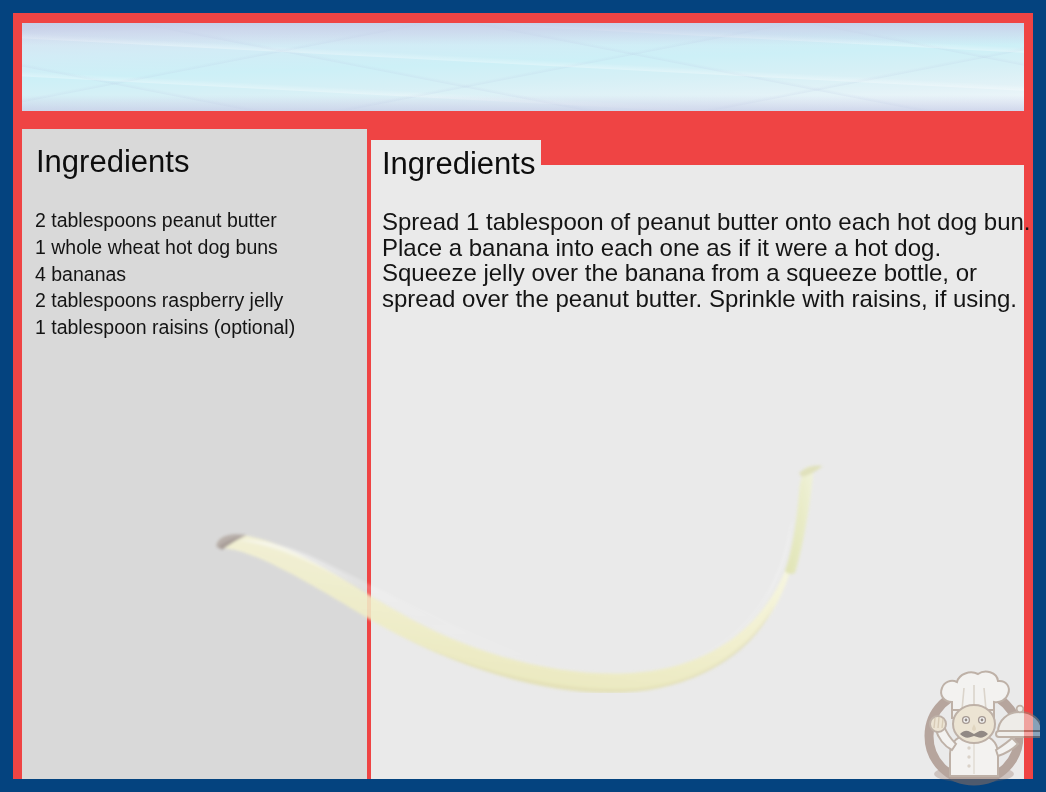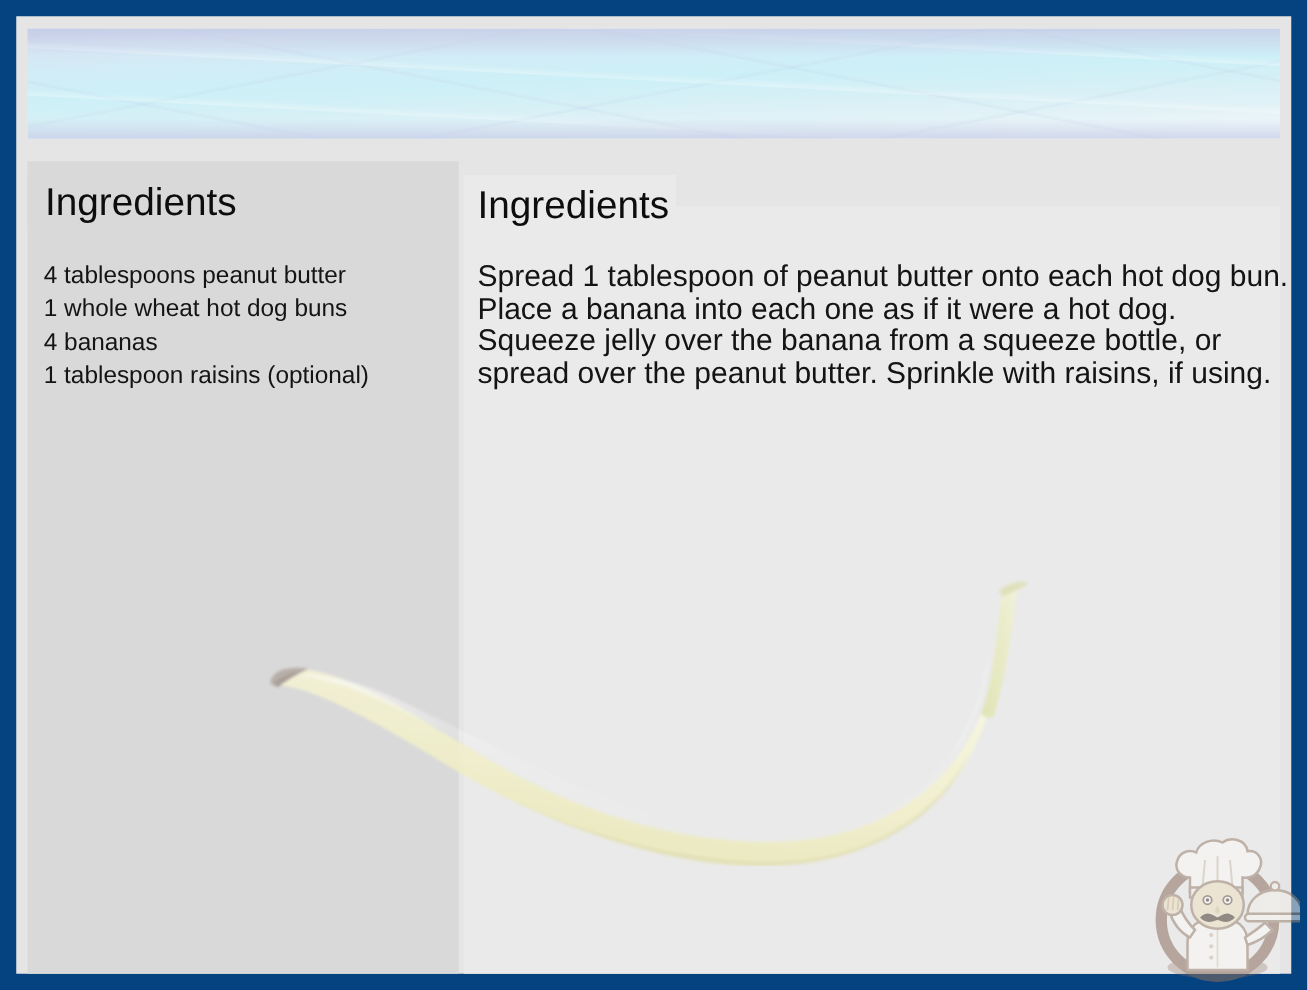--- a/index.html
+++ b/index.html
@@ -19,21 +19,21 @@
     background: #04437f;
   }
 
   
   #sheet {
     position: absolute;
     left: 13px;
     top: 13px;
     width: 1020px;
     height: 766px;
-    background: #e5e5e5;
+    background: #ef4444;
   }
 
   
   #banner {
     position: absolute;
     left: 9px;
     top: 10px;
     width: 1002px;
     height: 88px;
     overflow: hidden;
@@ -223,23 +223,24 @@
     <div class="panel" id="directions-panel"></div>
 
     <div id="ingredients-tab"></div>
     <div id="directions-tab"></div>
 
     <div class="section-heading" id="ingredients-heading">Ingredients</div>
 
     <div class="section-heading" id="directions-heading">Ingredients</div>
 
     <ul id="ingredients-list">
-      <li>4 tablespoons peanut butter</li>
+      <li>2 tablespoons peanut butter</li>
       <li>1 whole wheat hot dog buns</li>
       <li>4 bananas</li>
+      <li>2 tablespoons raspberry jelly</li>
       <li>1 tablespoon raisins (optional)</li>
     </ul>
 
     <div id="directions-text">Spread 1 tablespoon of peanut butter onto each hot dog bun. Place a banana into each one as if it were a hot dog. Squeeze jelly over the banana from a squeeze bottle, or spread over the peanut butter. Sprinkle with raisins, if using.</div>
 
     <svg id="banana-image" viewBox="0 0 630 250">
       <defs>
         <linearGradient id="banana-grad" x1="0" y1="1" x2="0.35" y2="0">
           <stop offset="0%" stop-color="#e2dfae"></stop>
           <stop offset="22%" stop-color="#eceabc"></stop>

